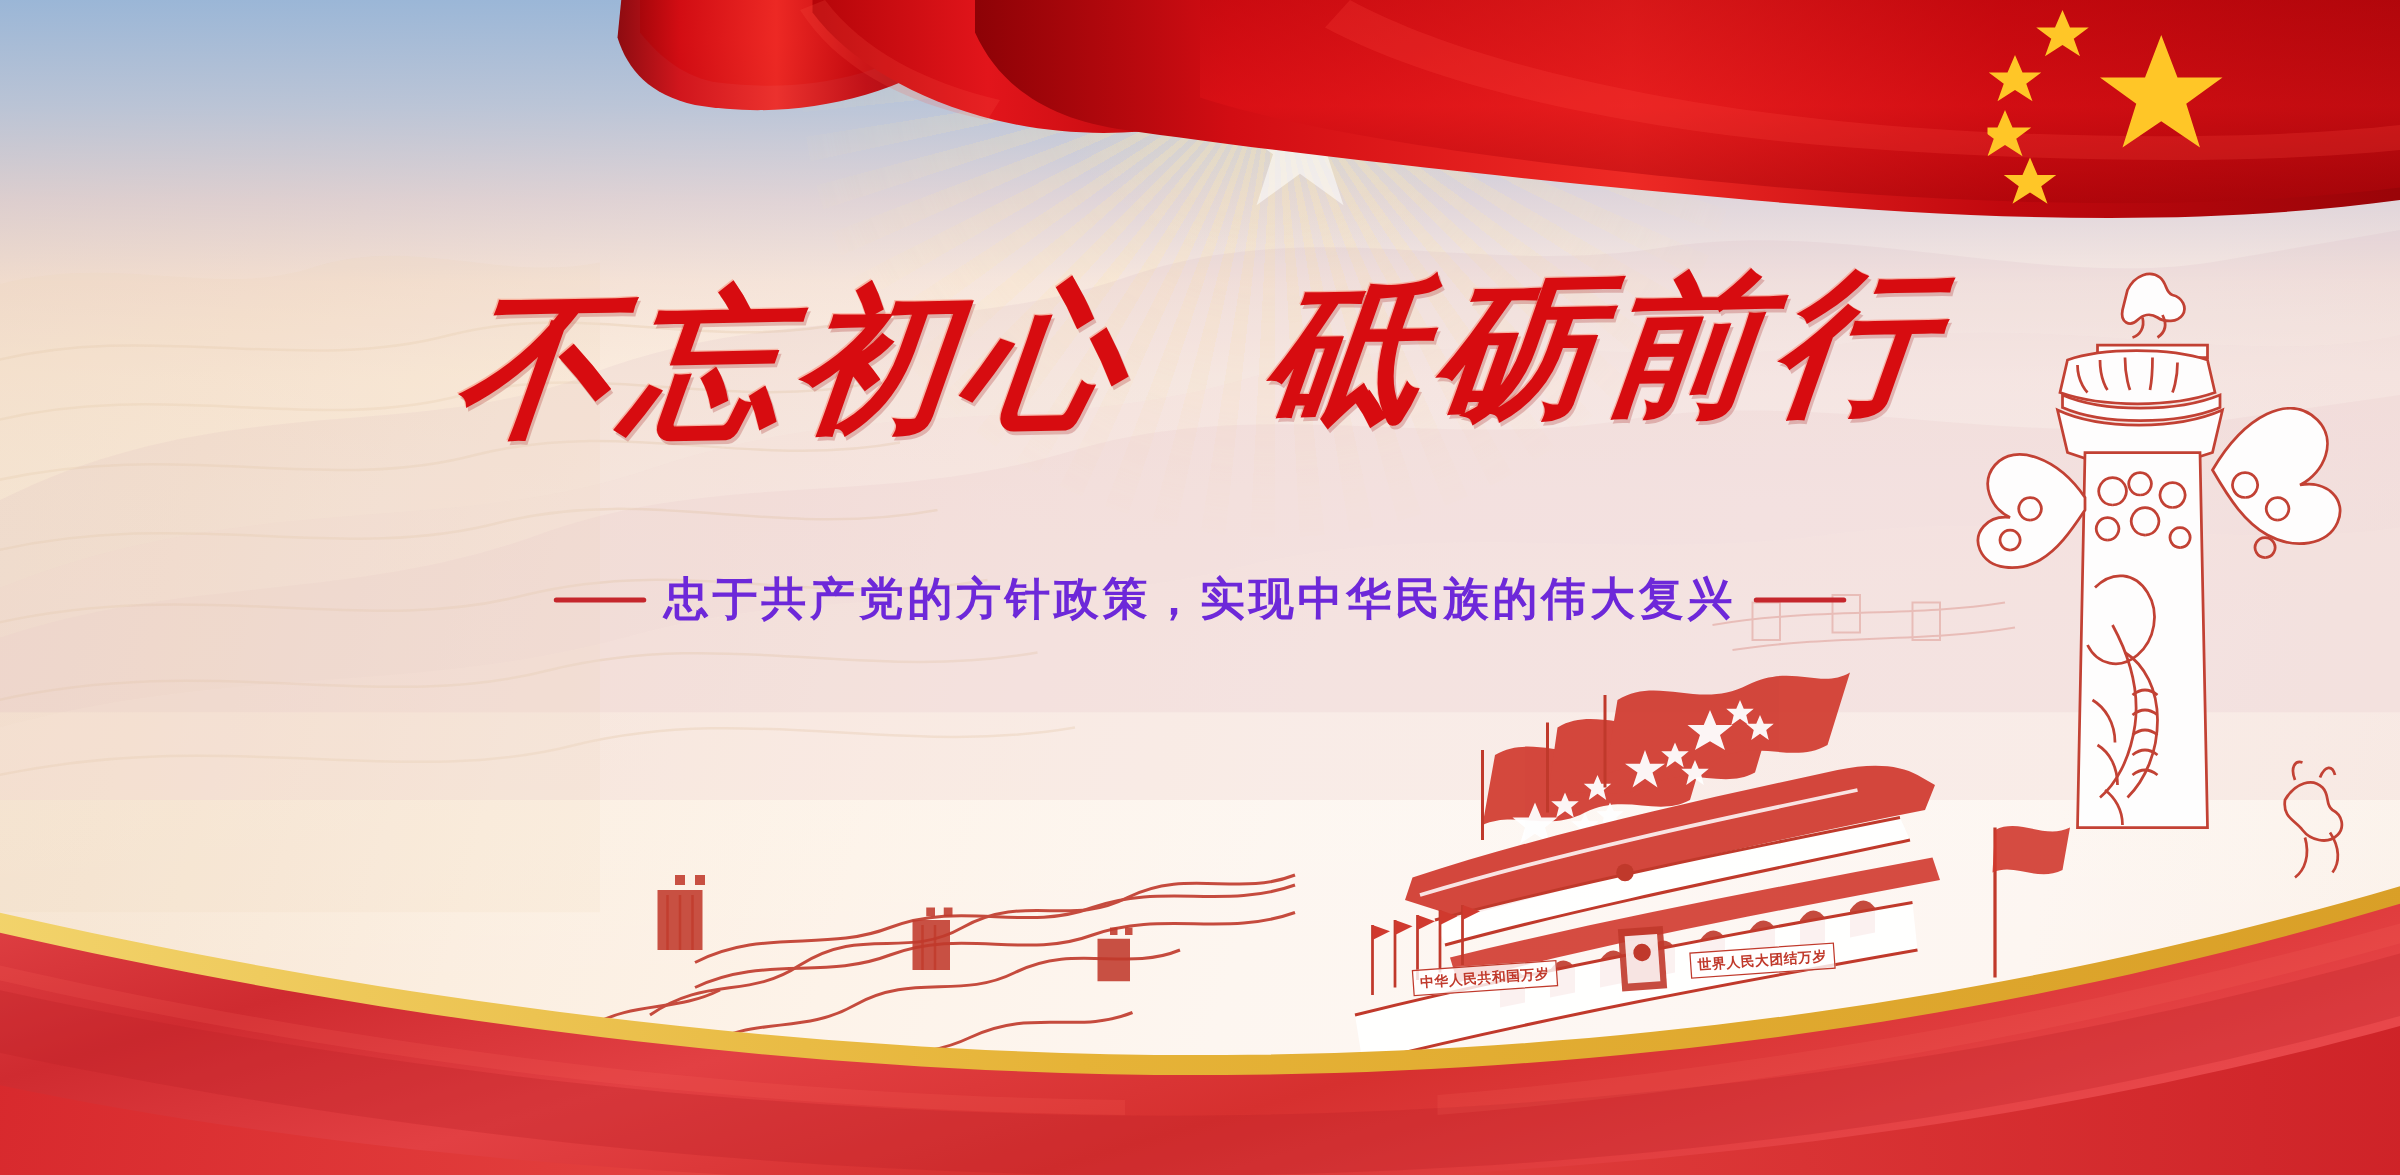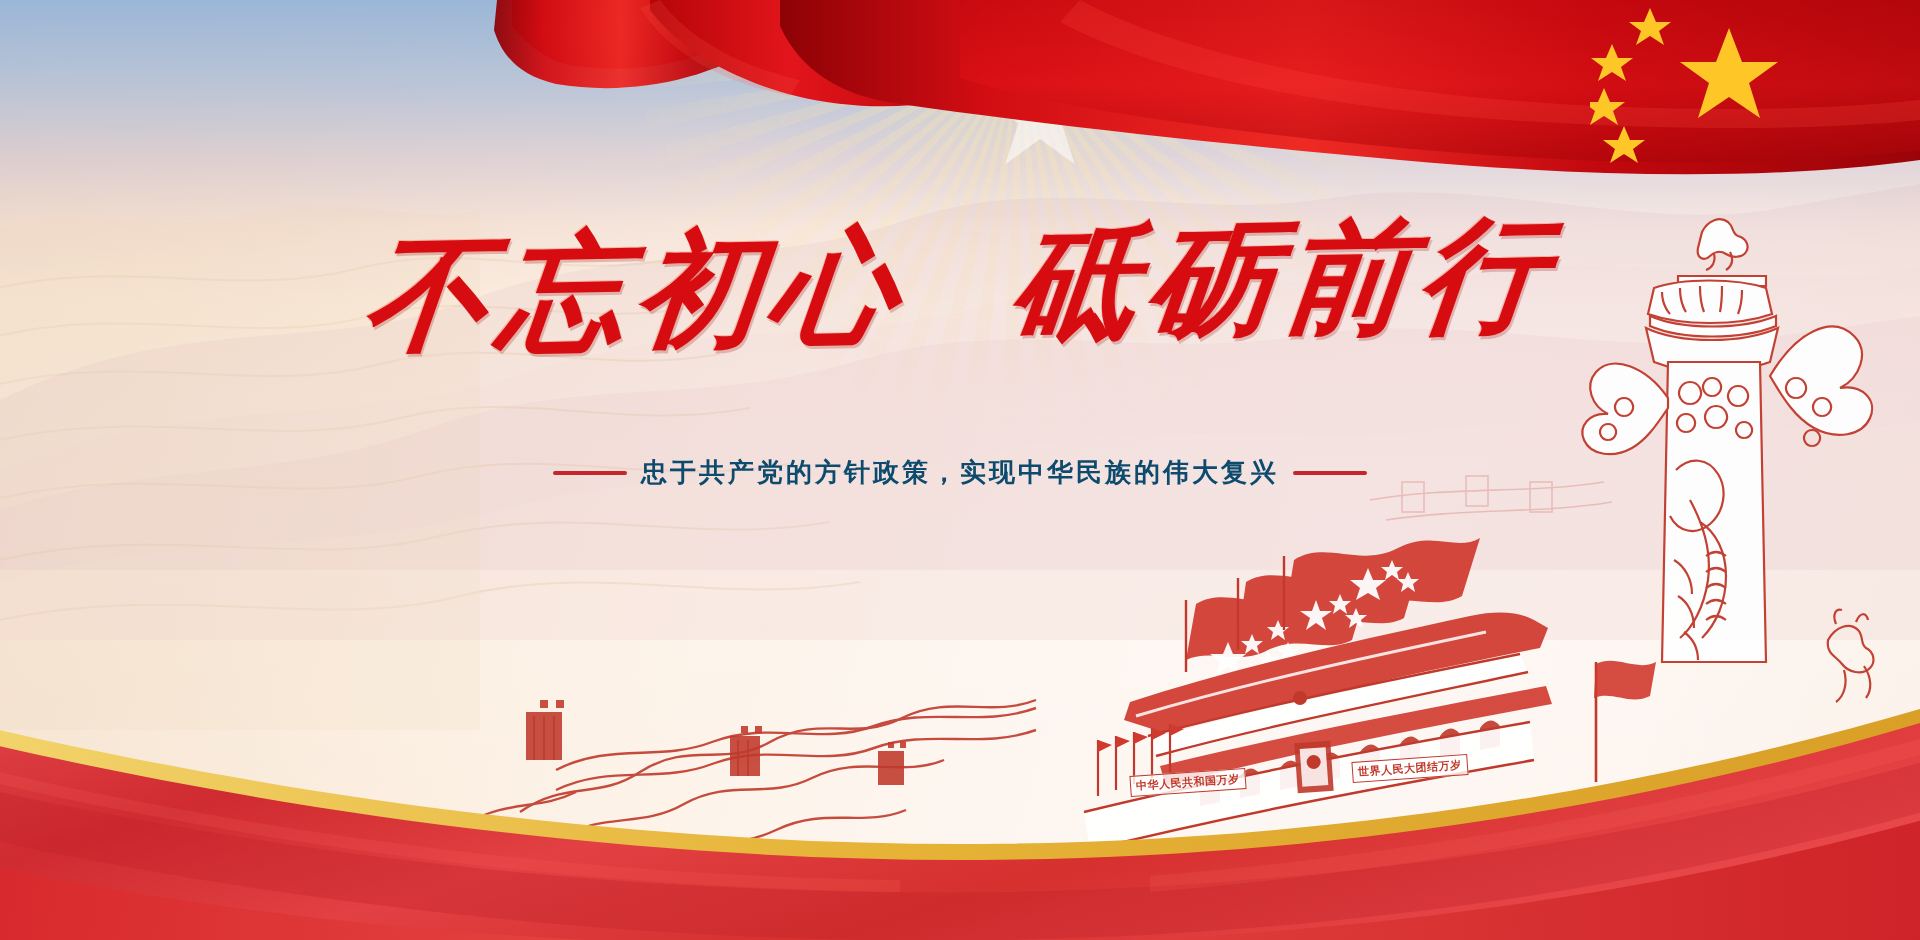--- a/index.html
+++ b/index.html
@@ -88,23 +88,23 @@
   .sub-line{
     position:absolute;left:0;top:455px;width:1920px;
     display:flex;align-items:center;justify-content:center;gap:14px;
   }
   .sub-dash{
     display:block;width:74px;height:4px;background:#c5262c;border-radius:2px;
   }
   .sub-text{
     font-family:"DejaVu Serif","Liberation Serif",serif;
     font-weight:700;
-    font-size:26px;
+    font-size:36px;
     letter-spacing:3px;
-    color:#0c4a6e;
+    color:#6d28d9;
     white-space:pre;
   }
 
   .banner-label{
     position:absolute;
     font-family:"DejaVu Sans","Liberation Sans",sans-serif;
     font-size:11px;font-weight:700;color:#c0392b;
     letter-spacing:.5px;white-space:nowrap;
     border:1.5px solid #c0392b;
     padding:2px 5px;background:rgba(255,255,255,.82);

